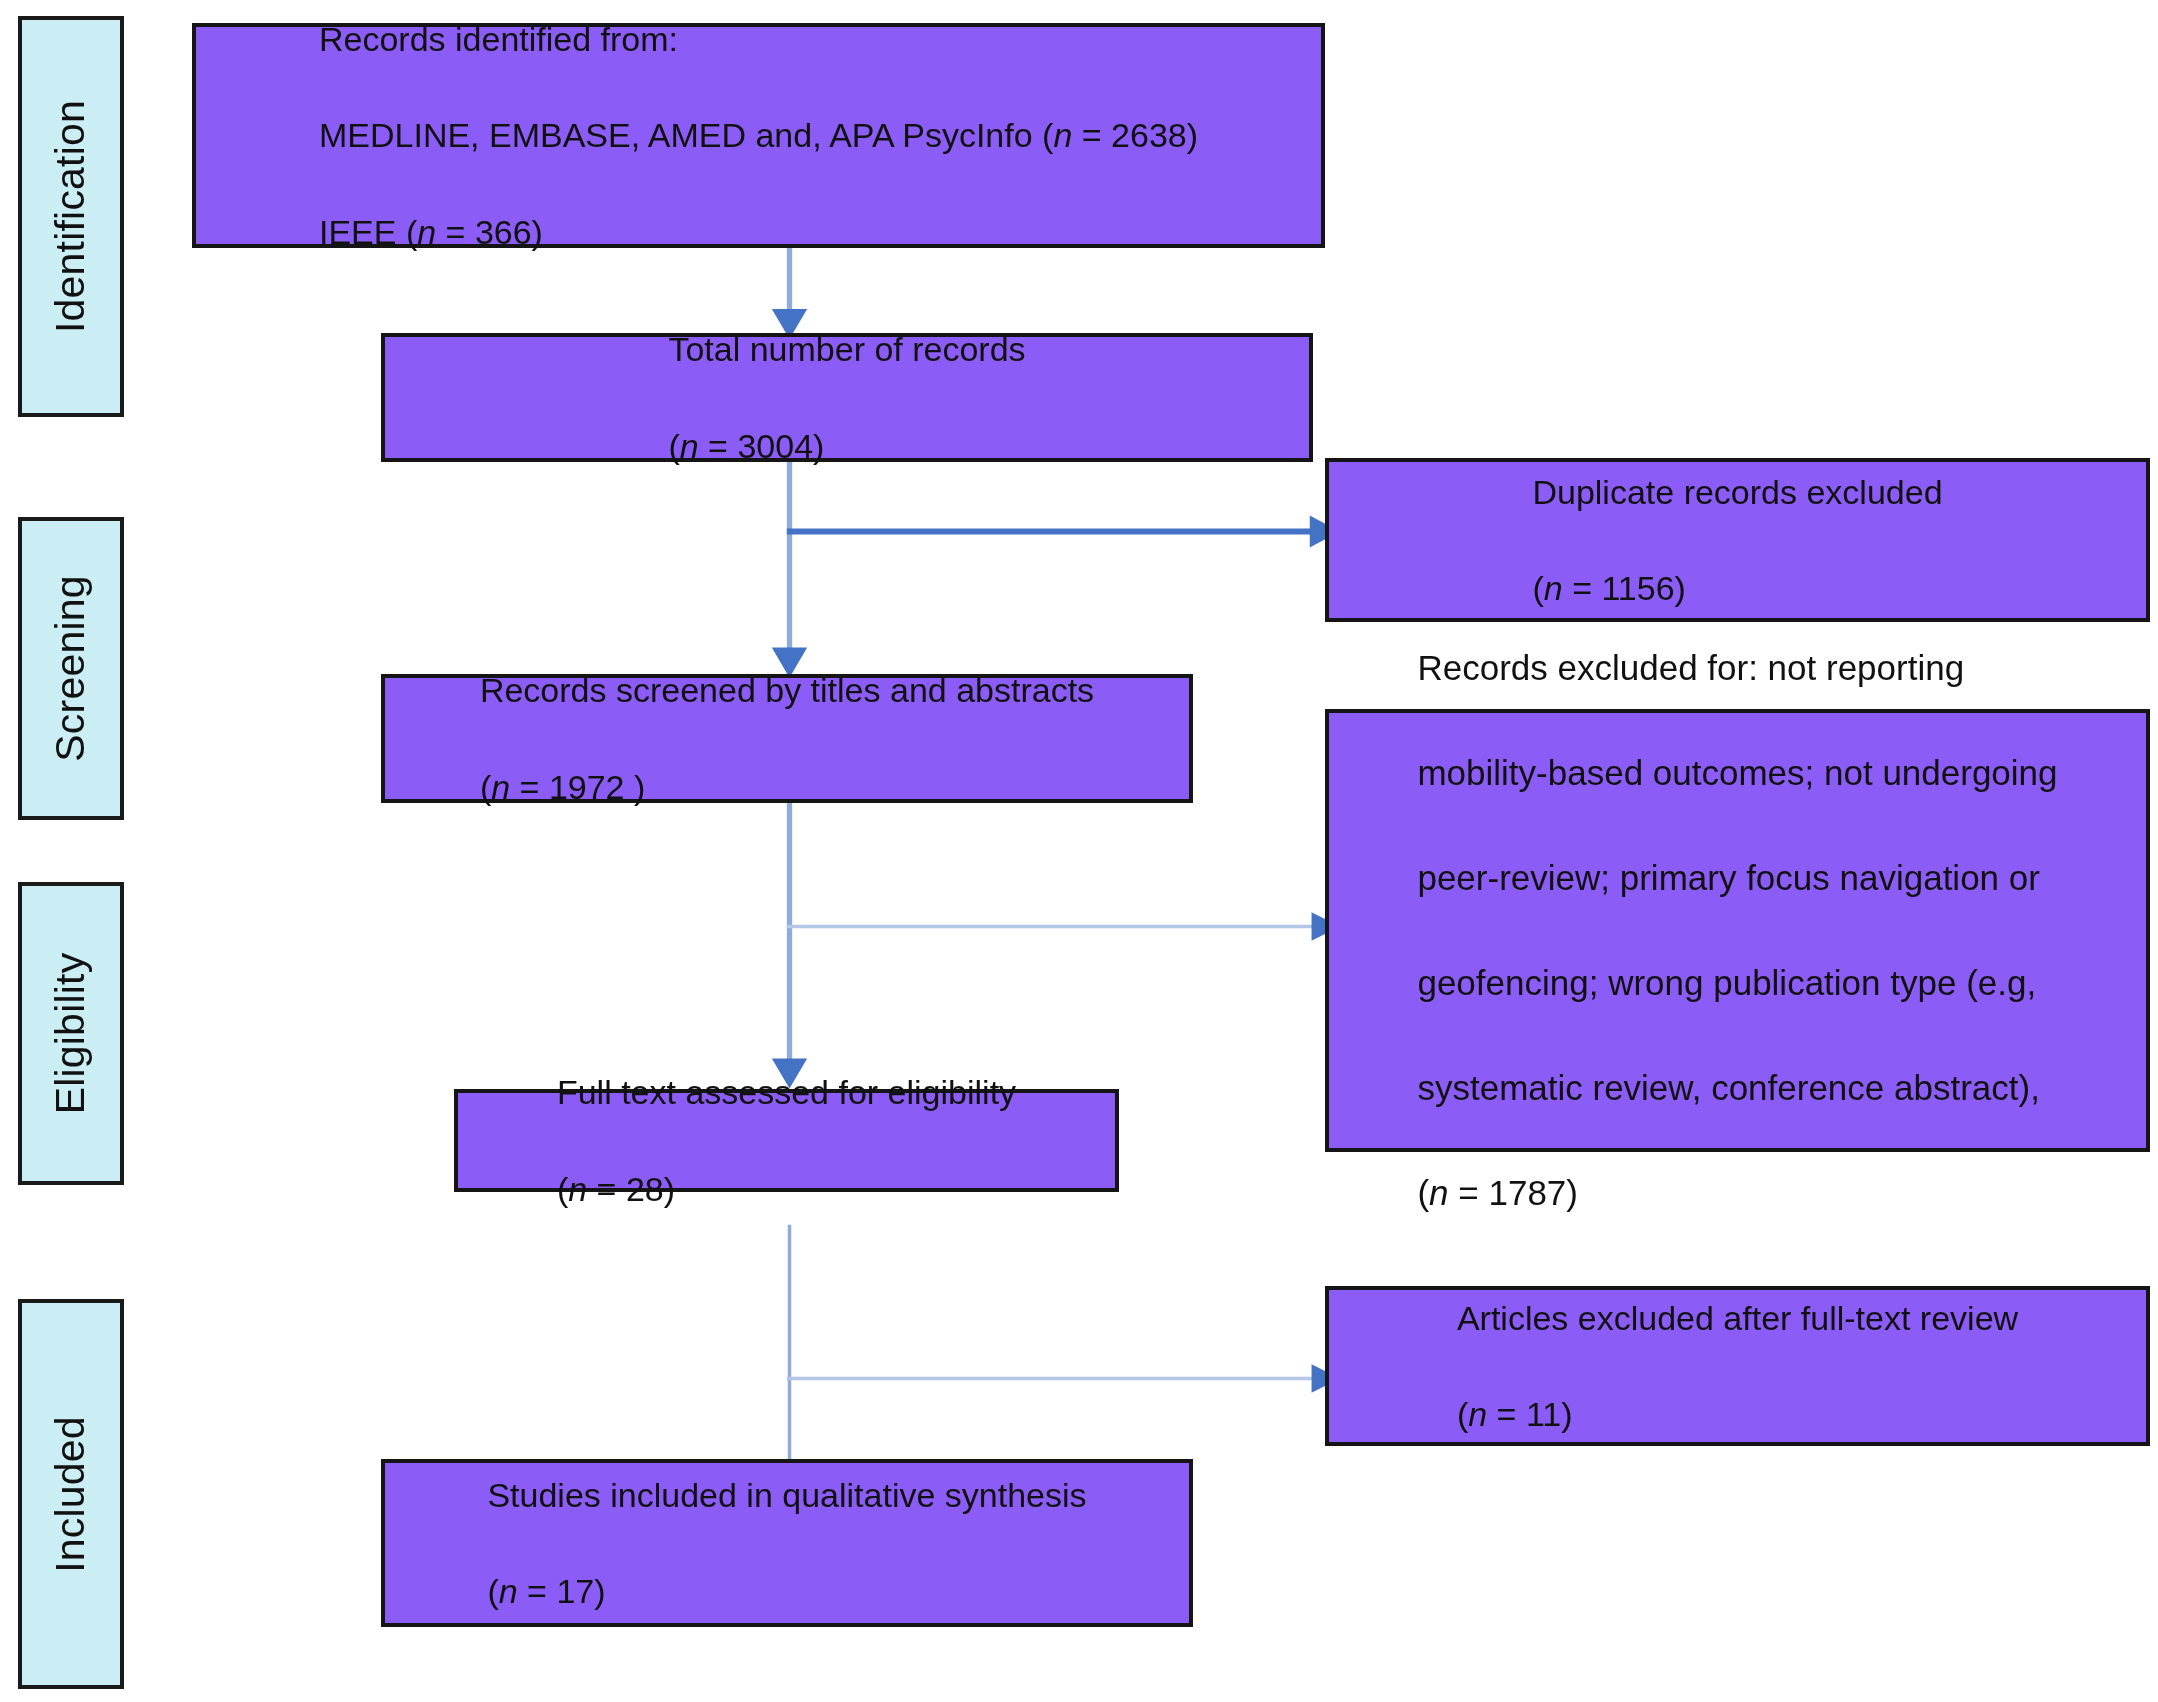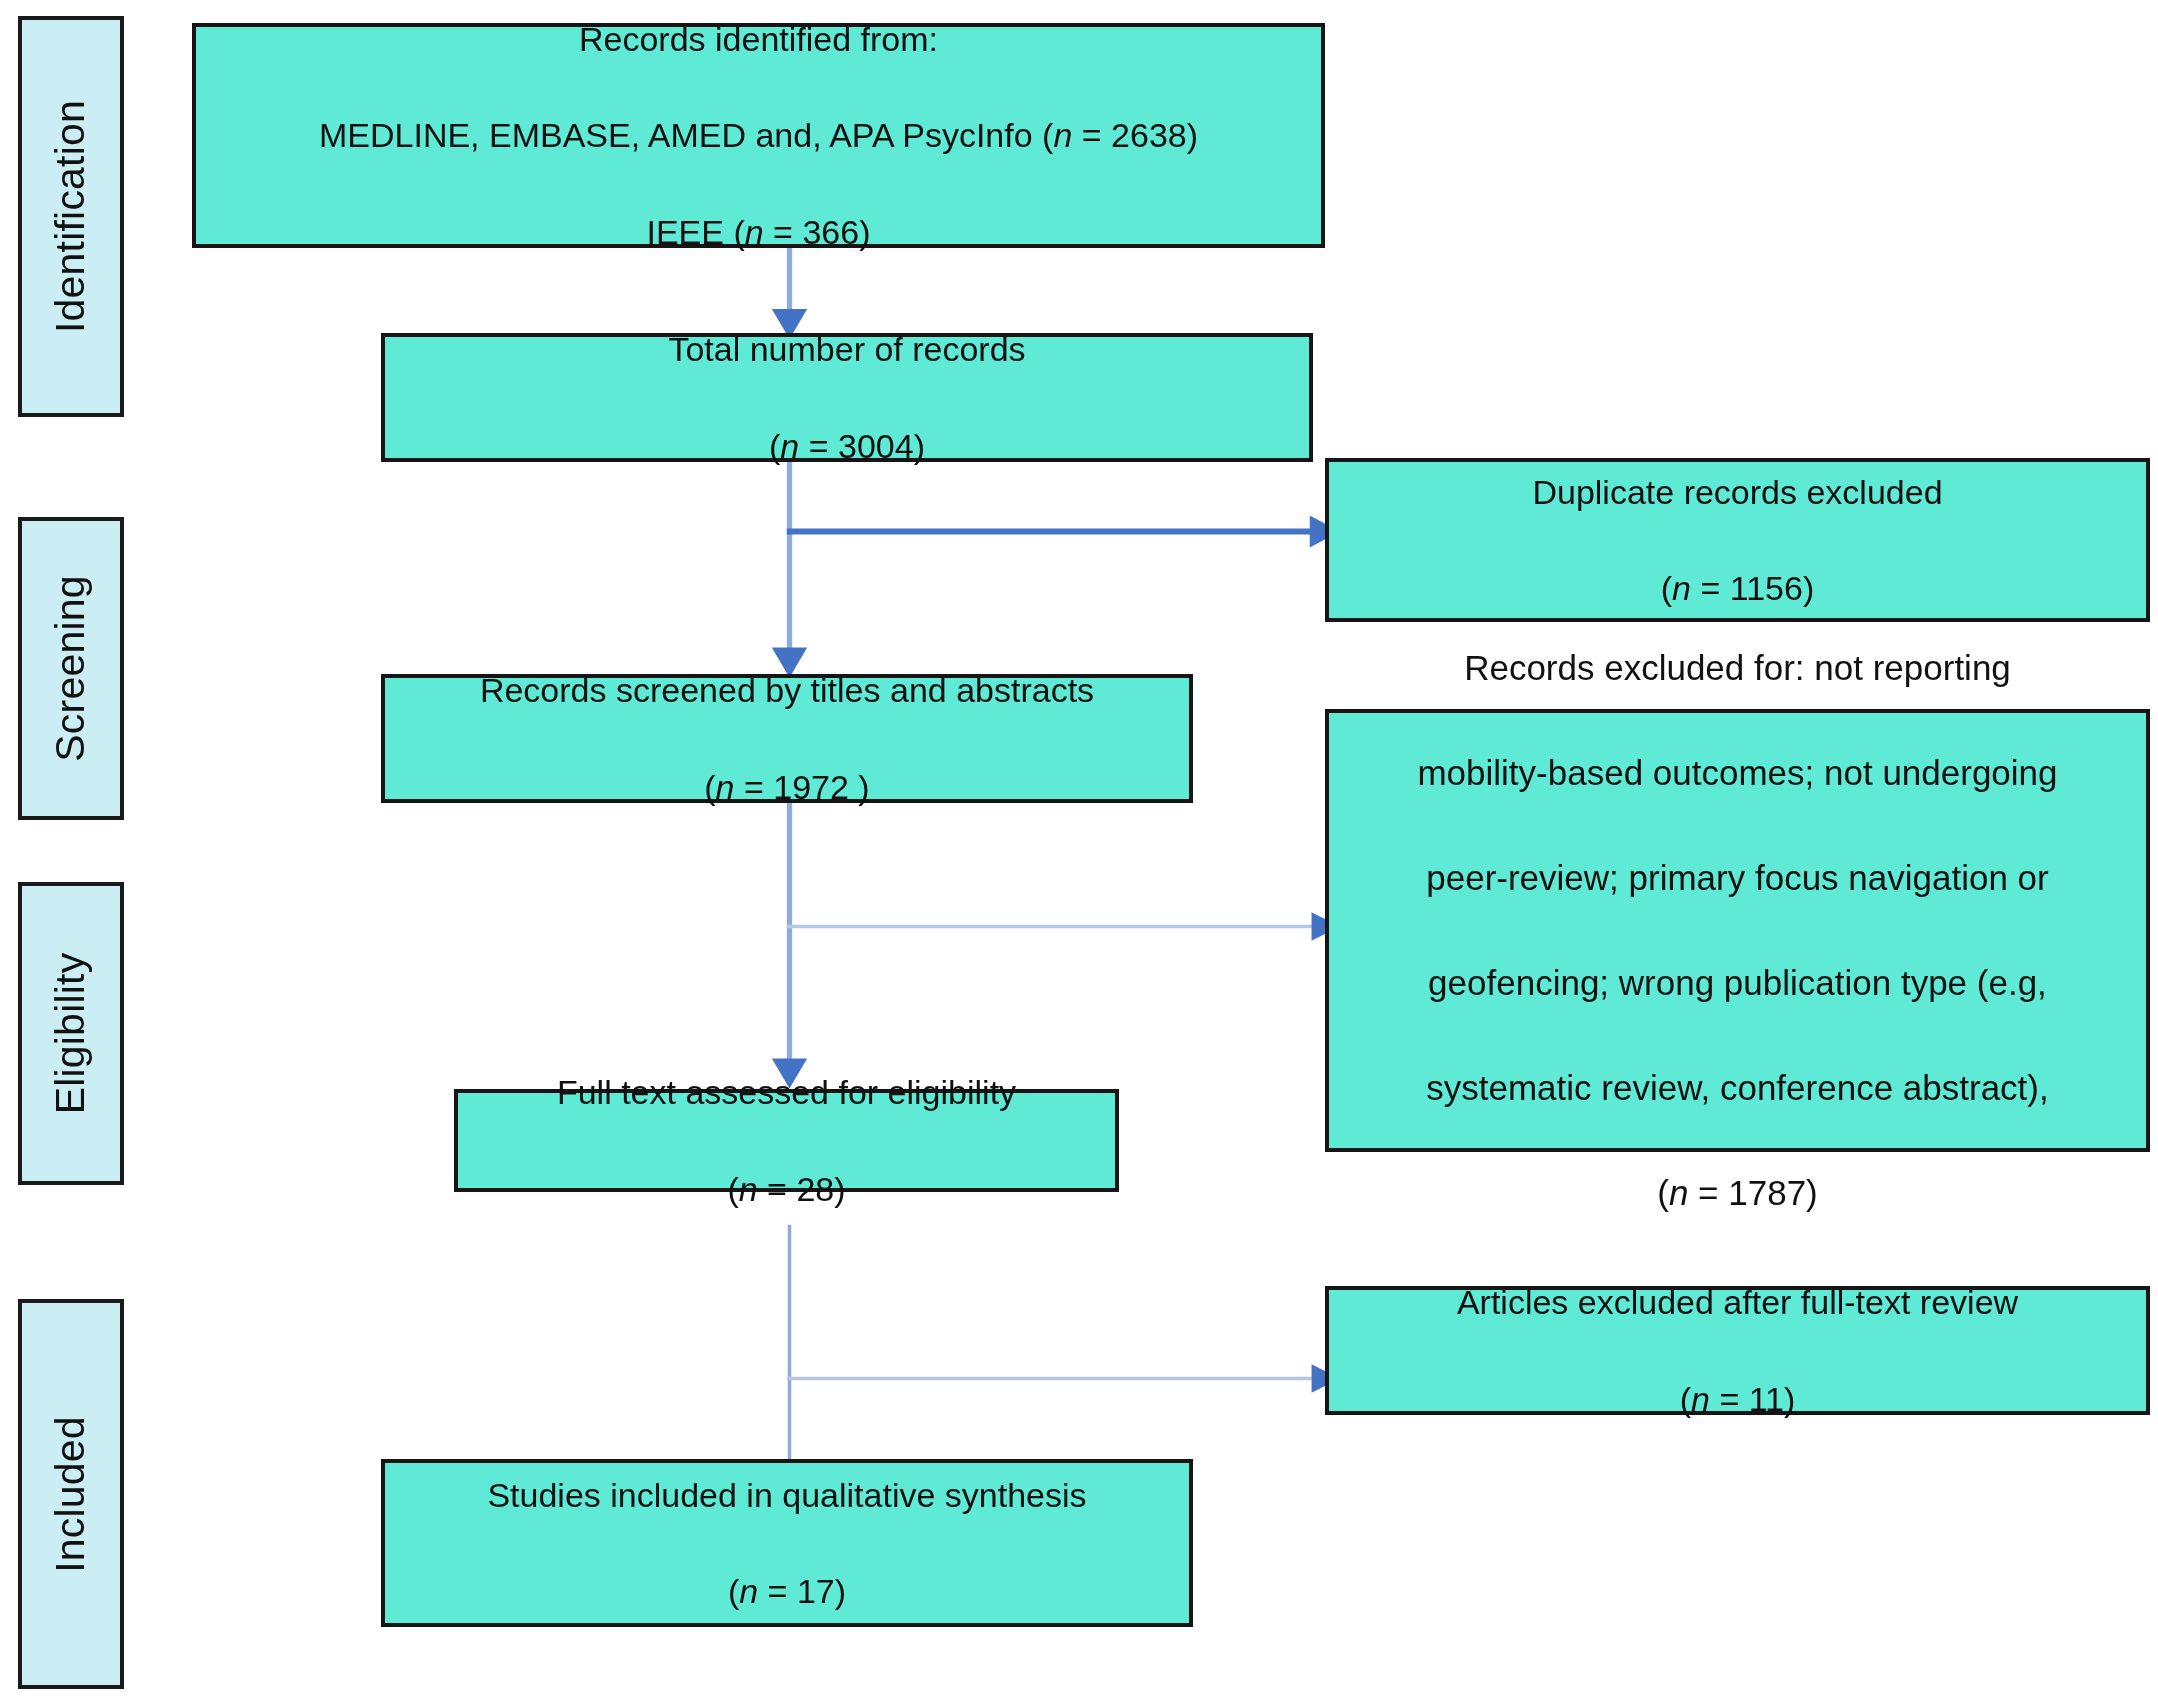--- a/index.html
+++ b/index.html
@@ -31,27 +31,26 @@
     white-space: nowrap;
     font-size: 41px;
     color: #111111;
     letter-spacing: 0.2px;
     line-height: 1;
   }
 
   
   .flow-box {
     position: absolute;
-    background: #5eead4;
+    background: #8b5cf6;
     border: 4.4px solid #151515;
     box-sizing: border-box;
     display: flex;
     align-items: center;
     justify-content: center;
-    text-align: center;
   }
   .flow-box .box-text {
     font-size: 34px;
     line-height: 1.42;
     color: #111111;
     padding: 0 12.4px;
     white-space: pre-line;
   }
   .flow-box.wide-text .box-text {
     font-size: 35px;
@@ -175,21 +174,21 @@
     </div>
   </div>
 
   <div class="flow-box" style="left:454px; top:1089px; width:665px; height:103px;">
     <div class="box-text">
       <div>Full text assessed for eligibility</div>
       <div><span>(</span><span class="n-italic">n</span><span> = 28)</span></div>
     </div>
   </div>
 
-  <div class="flow-box" style="left:1325px; top:1286px; width:825px; height:129px;">
+  <div class="flow-box" style="left:1325px; top:1286px; width:825px; height:160px;">
     <div class="box-text">
       <div>Articles excluded after full-text review</div>
       <div><span>(</span><span class="n-italic">n</span><span> = 11)</span></div>
     </div>
   </div>
 
   <div class="flow-box" style="left:381px; top:1459px; width:812px; height:168px;">
     <div class="box-text">
       <div>Studies included in qualitative synthesis</div>
       <div><span>(</span><span class="n-italic">n</span><span> = 17)</span></div>

